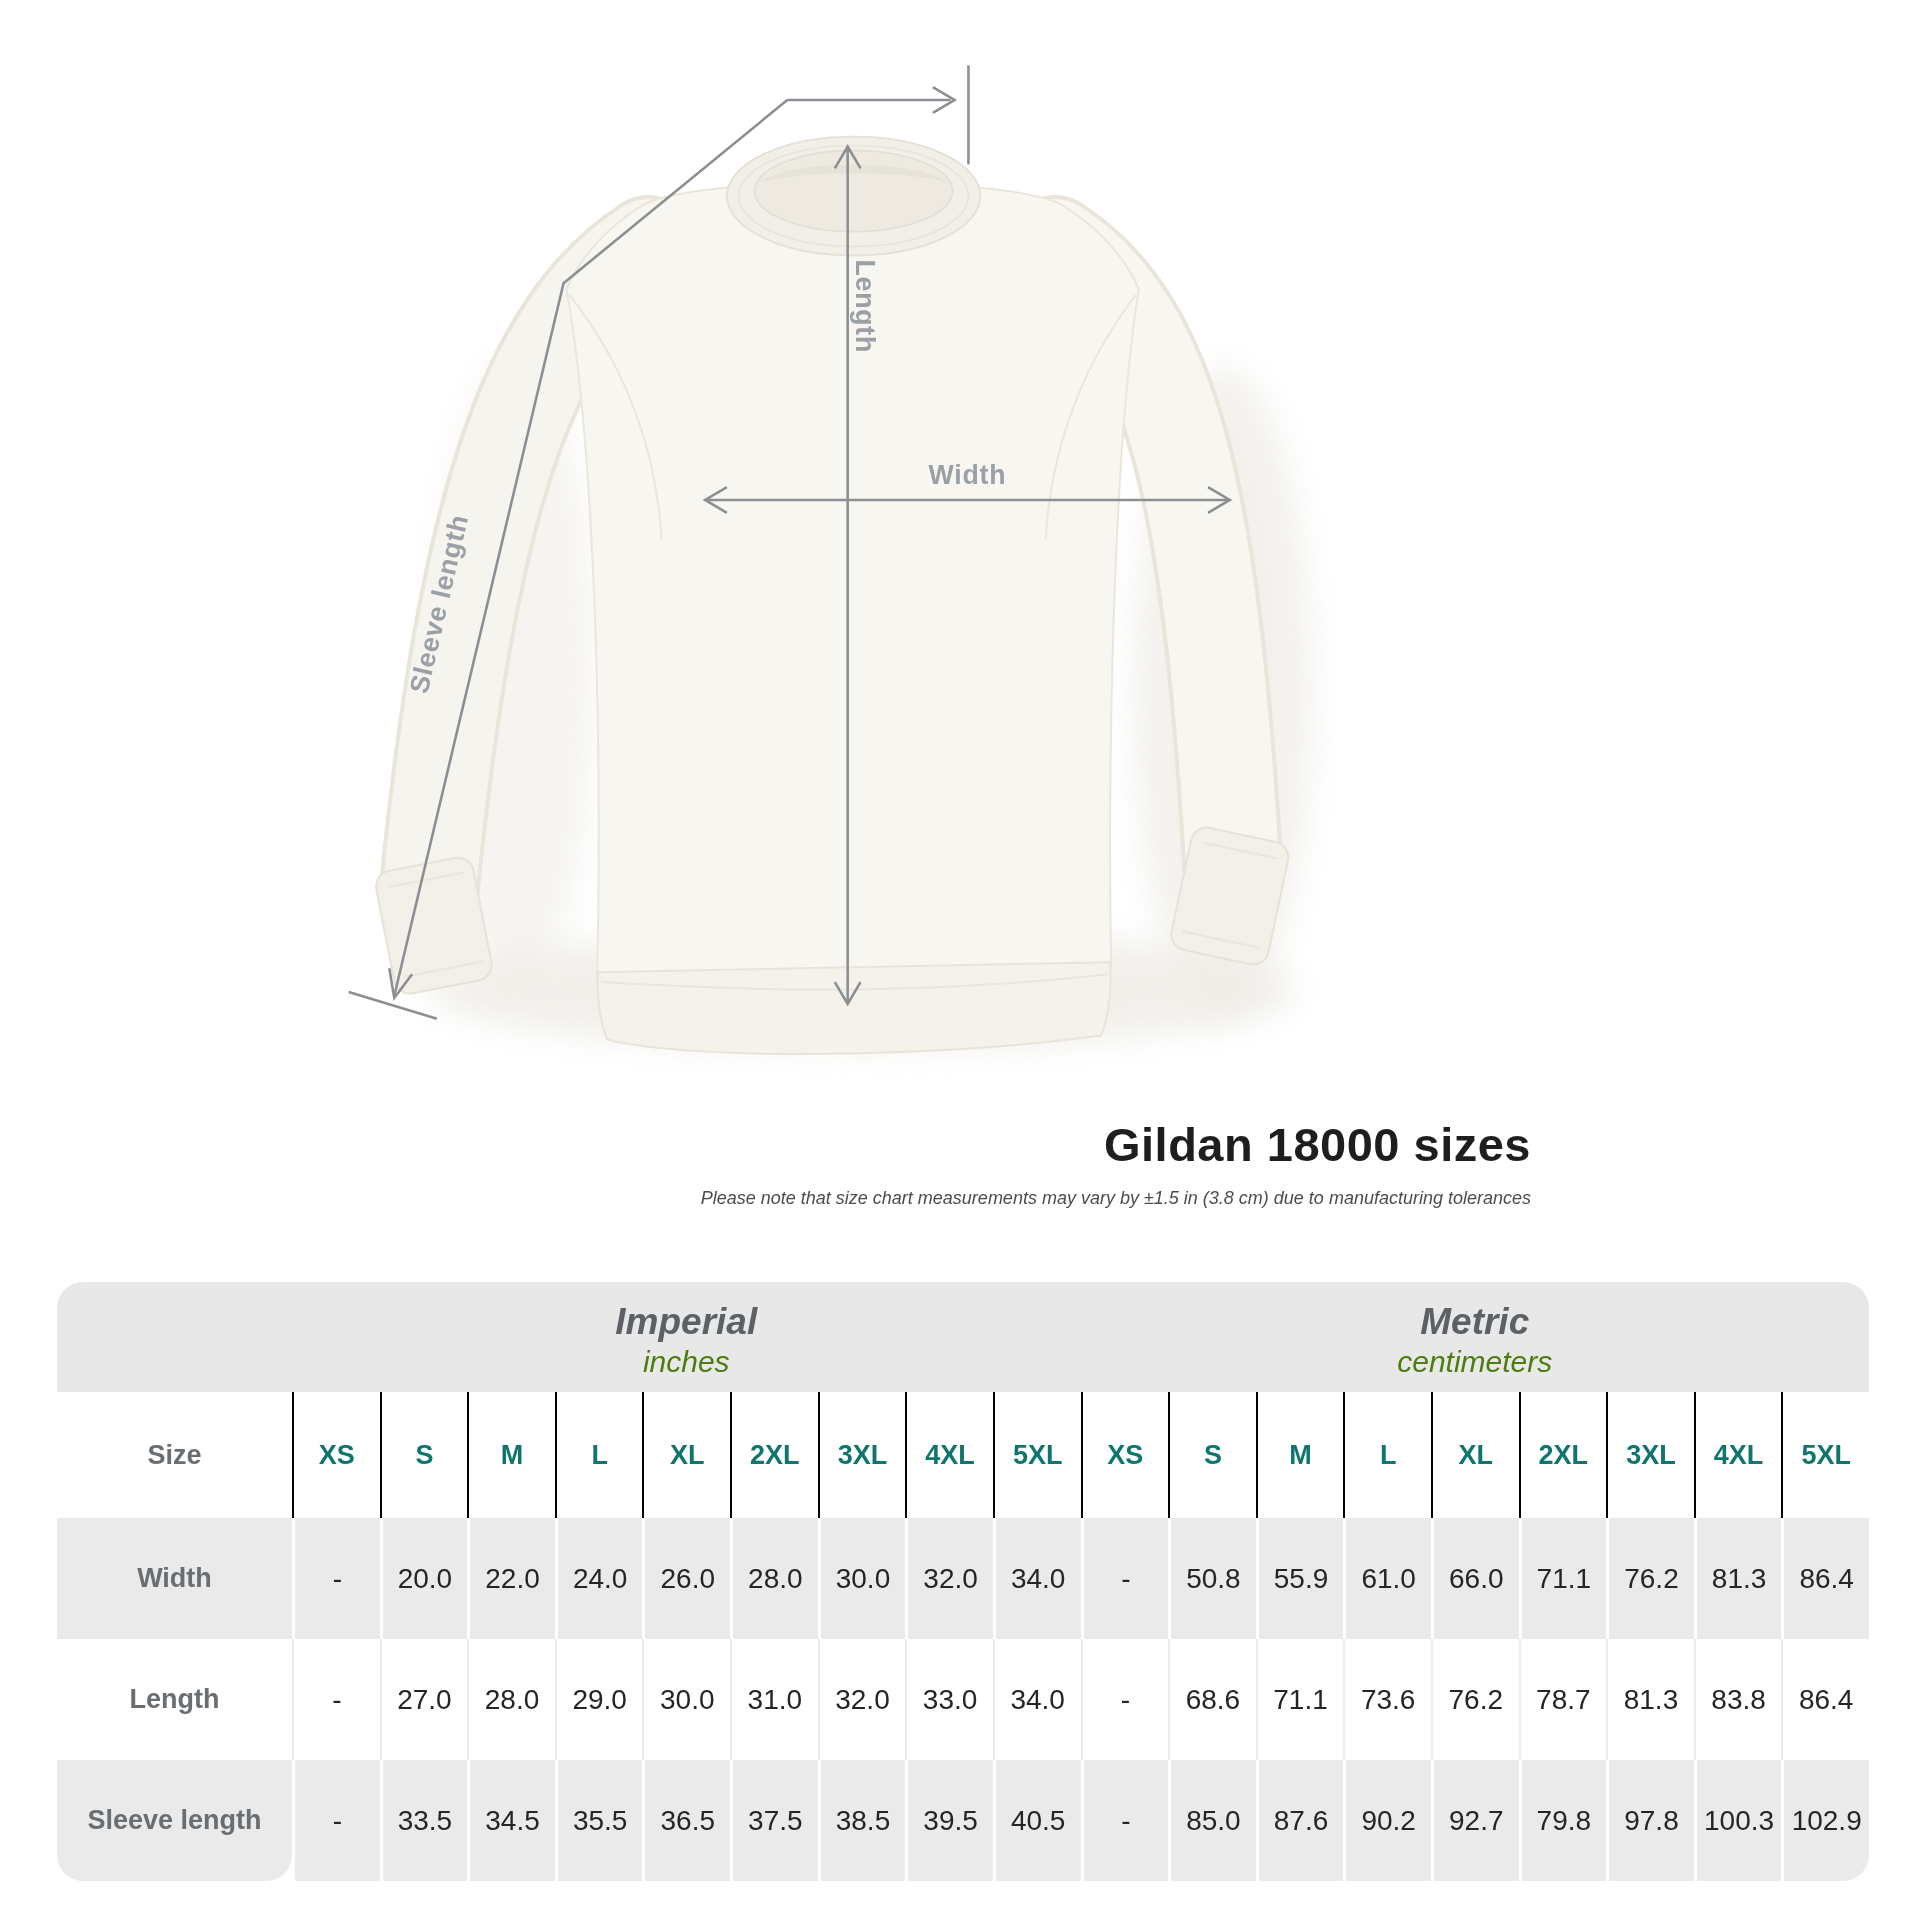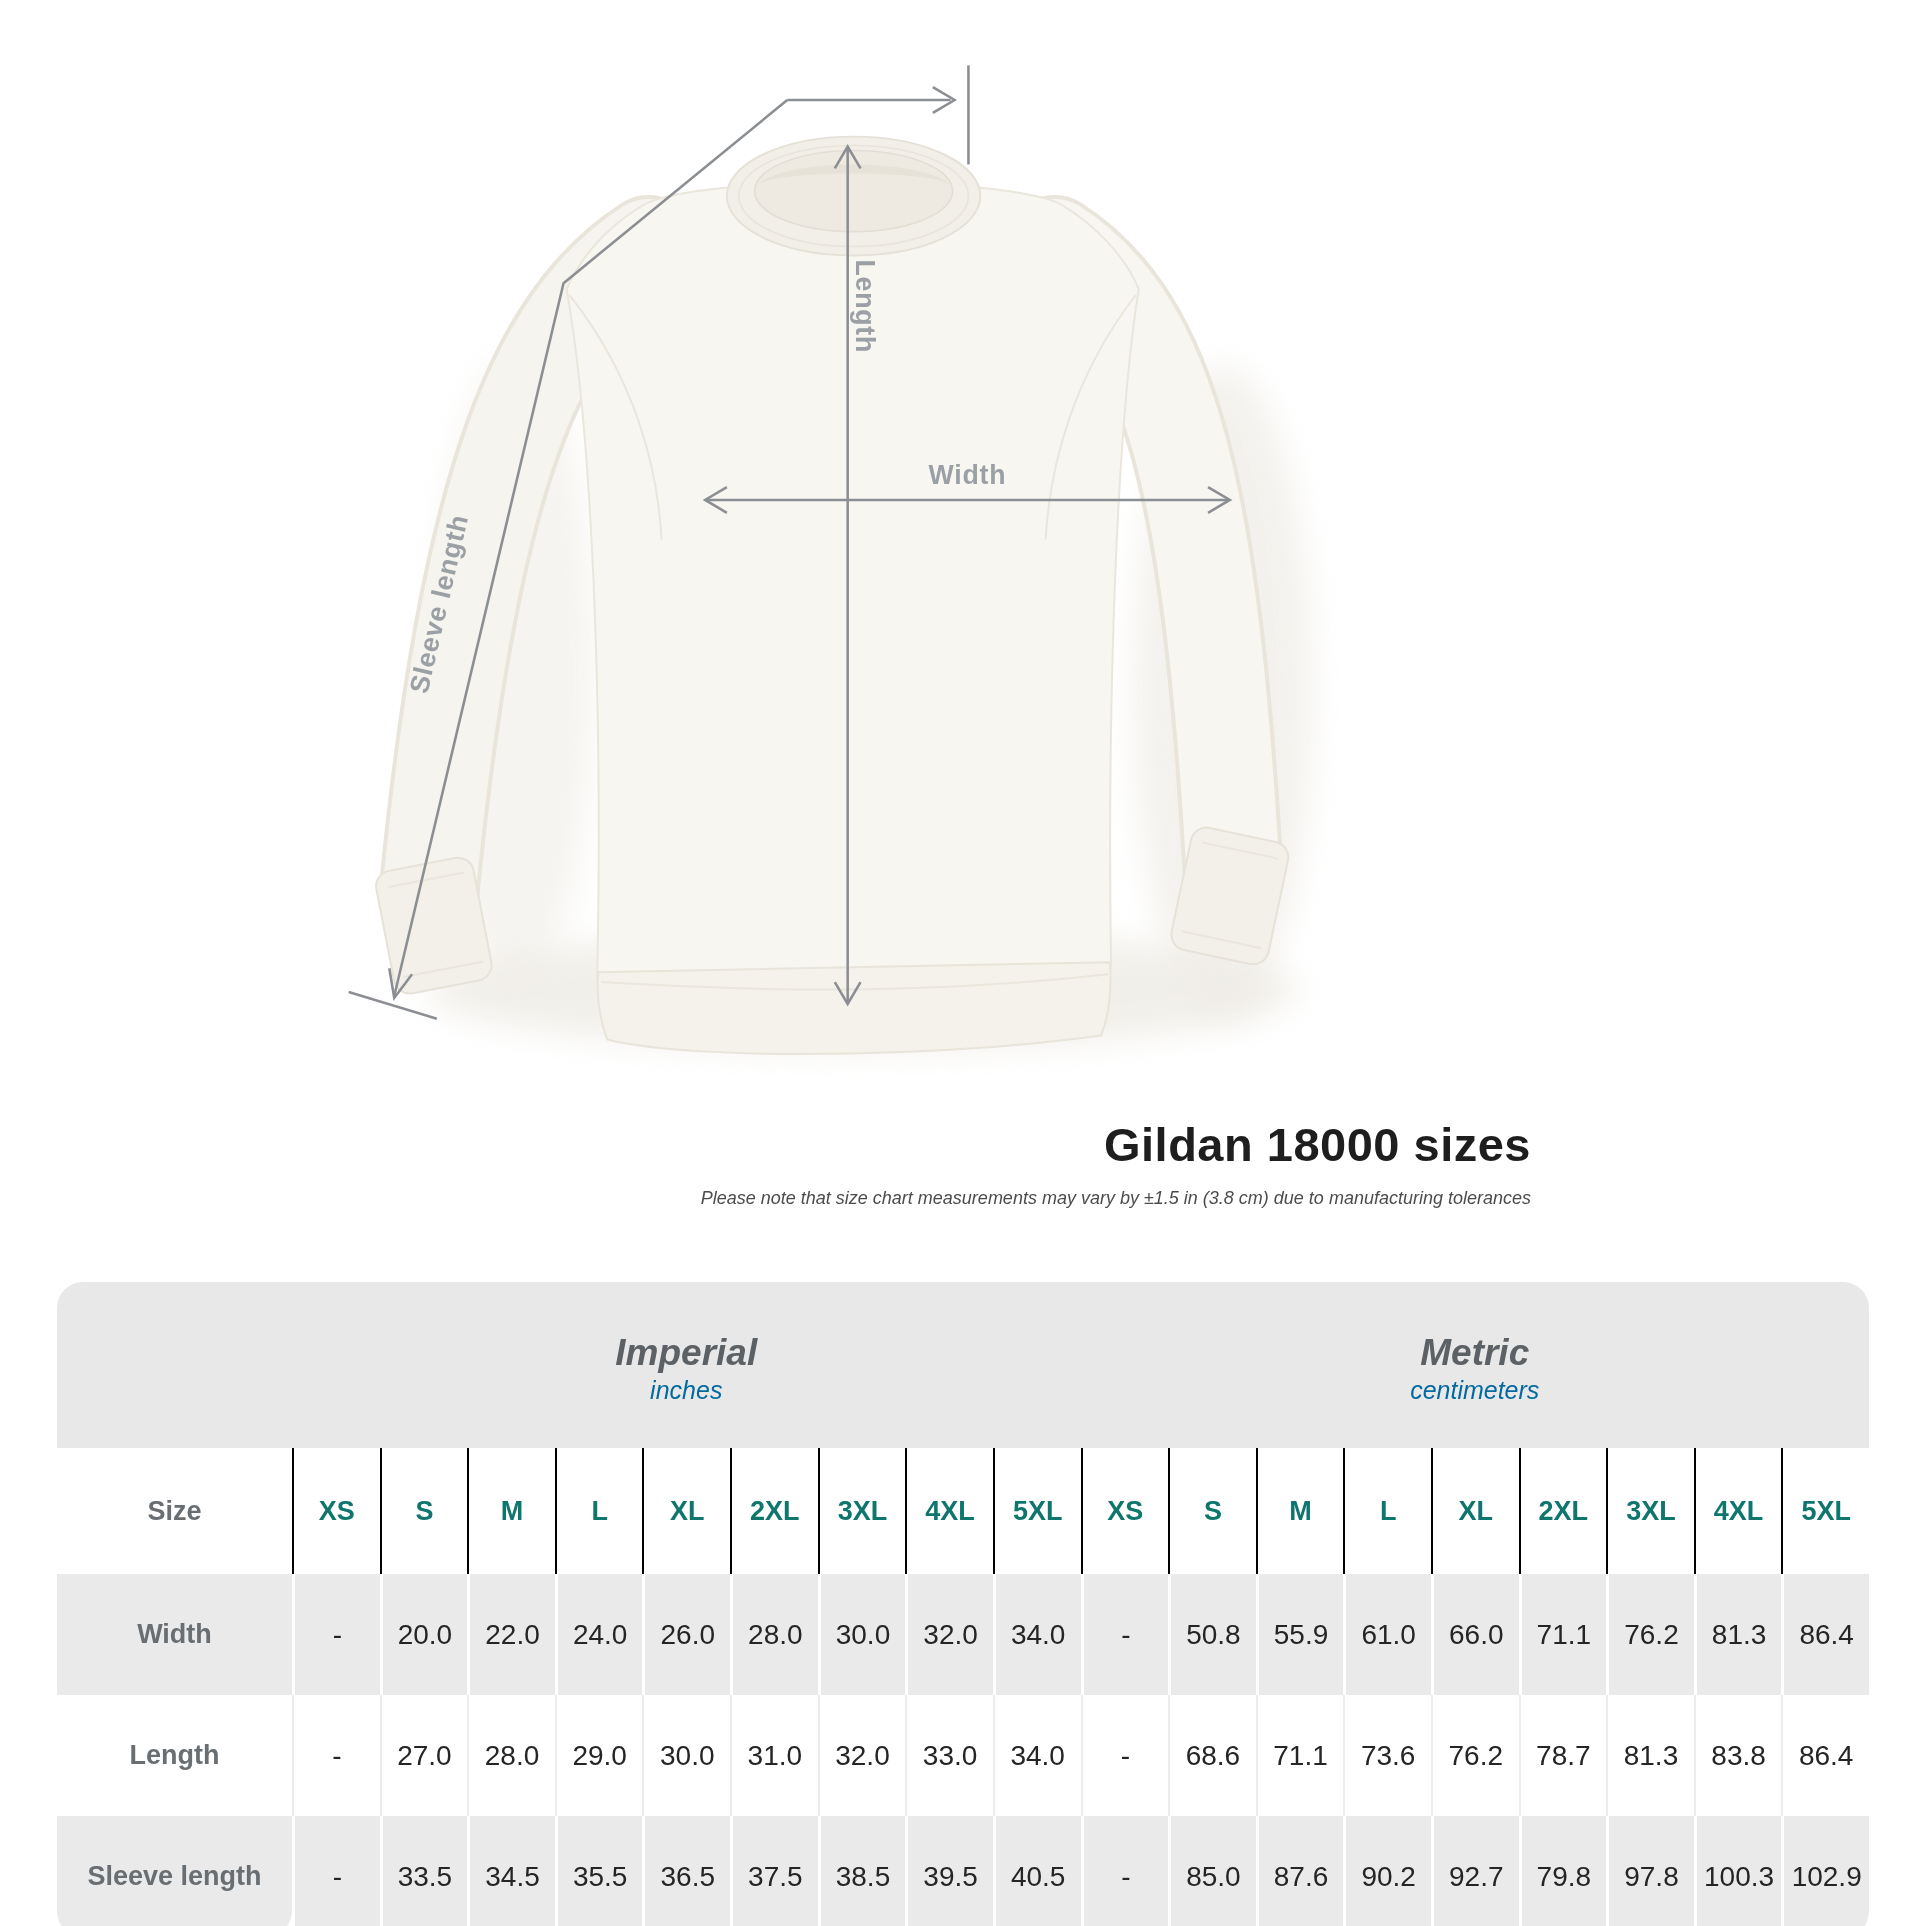--- a/index.html
+++ b/index.html
@@ -9,26 +9,26 @@
   }
   .diagram{position:absolute;top:0;left:0;width:1927px;height:1089px;}
   .diagram svg{display:block;}
 
   .title-block{position:absolute;top:1117px;left:0;width:1531px;text-align:right;}
   .page-title{margin:0;font-size:47px;font-weight:bold;color:#1e1e1e;letter-spacing:0.5px;}
   .tolerance-note{margin:16px 0 0 0;font-size:18px;font-style:italic;color:#4c4c4c;}
 
   .size-table{position:absolute;top:1282px;left:57px;width:1812px;}
   .t-row{display:grid;grid-template-columns:235px repeat(18,1fr);}
-  .band-row{height:166px;background:#e8e8e8;border-radius:26px 26px 0 0;}
+  .band-row{height:110px;background:#e8e8e8;border-radius:26px 26px 0 0;}
   .unit-stack{display:flex;flex-direction:column;align-items:center;justify-content:center;padding-top:6px;}
   .unit-stack.imp{grid-column:2/11;}
   .unit-stack.met{grid-column:11/20;}
   .unit-name{font-size:37px;font-weight:bold;font-style:italic;color:#5c6166;}
-  .unit-sub{font-size:25px;font-style:italic;color:#0369a1;margin-top:2px;}
+  .unit-sub{font-size:30px;font-style:italic;color:#4d7c0f;margin-top:2px;}
 
   .c{display:flex;align-items:center;justify-content:center;}
   .head{height:126px;}
   .head .c{background:#fff;border-left:2px solid #000000;color:#0f766e;font-weight:bold;font-size:27px;}
   .data{height:121px;}
   .data .c{font-size:28px;color:#252525;}
   .shade .c{background:#eaeaea;border-left:3px solid #ffffff;}
   .plain .c{background:#ffffff;border-left:2px solid #ececec;}
   .t-row .c.lab{border-left:none;color:#696e73;font-weight:bold;font-size:27px;}
   .t-row.last .c:first-child{border-radius:0 0 26px 0px;border-bottom-left-radius:26px;}

